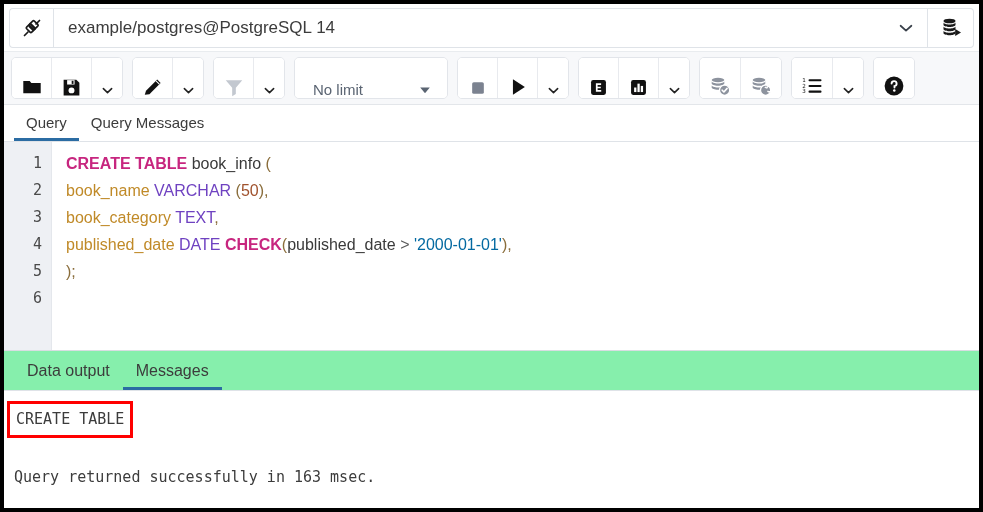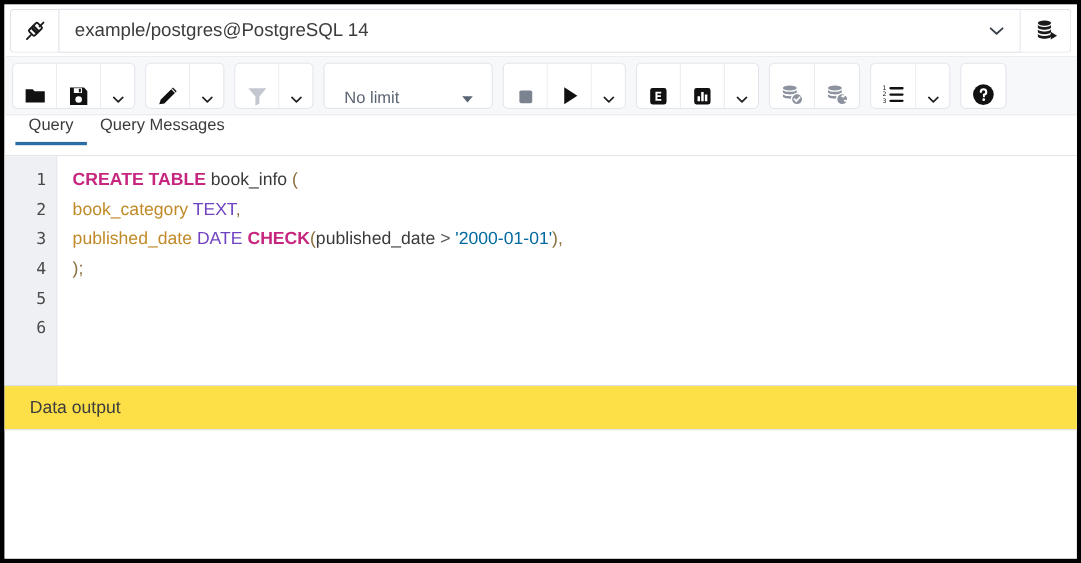--- a/index.html
+++ b/index.html
@@ -127,21 +127,21 @@
     font-size: 15px;
     color: #5a6472;
   }
   .svg-icon { display: block; }
 
   
   .qtabs {
     height: 37px;
     min-height: 37px;
     display: flex;
-    align-items: flex-start;
+    align-items: flex-end;
     background: #ffffff;
     border-bottom: 1px solid #dfe3e8;
     padding-left: 10px;
     box-sizing: border-box;
   }
   .qtab {
     font-size: 15px;
     color: #3c3c3c;
     padding: 0 12px 7px 12px;
     border-bottom: 3px solid transparent;
@@ -197,21 +197,21 @@
   .op   { color: #5a5a5a; }
   .punc { color: #8a6d3b; }
   .plain{ color: #3a3a3a; }
 
   
   .otabs {
     height: 40px;
     min-height: 40px;
     display: flex;
     align-items: flex-end;
-    background: #fde047;
+    background: #86efac;
     border-bottom: 1px solid #dfe3e8;
     padding-left: 10px;
     box-sizing: border-box;
   }
   .otab {
     font-size: 16px;
     color: #3c3c3c;
     padding: 0 13px 7px 13px;
     border-bottom: 3px solid transparent;
     cursor: pointer;
@@ -495,26 +495,39 @@
     <div class="gutter">
       <div>1</div>
       <div>2</div>
       <div>3</div>
       <div>4</div>
       <div>5</div>
       <div>6</div>
     </div>
     <div class="code" id="code-area">
         <div class="line"><span class="kw">CREATE</span><span class="plain"> </span><span class="kw">TABLE</span><span class="plain"> </span><span class="plain">book_info</span><span class="plain"> </span><span class="punc">(</span></div>
+        <div class="line"><span class="ident">book_name</span><span class="plain"> </span><span class="typ">VARCHAR</span><span class="plain"> </span><span class="punc">(</span><span class="num">50</span><span class="punc">)</span><span class="punc">,</span></div>
         <div class="line"><span class="ident">book_category</span><span class="plain"> </span><span class="typ">TEXT</span><span class="punc">,</span></div>
         <div class="line"><span class="ident">published_date</span><span class="plain"> </span><span class="typ">DATE</span><span class="plain"> </span><span class="kw">CHECK</span><span class="punc">(</span><span class="plain">published_date</span><span class="plain"> </span><span class="op">&gt;</span><span class="plain"> </span><span class="str">'2000-01-01'</span><span class="punc">)</span><span class="punc">,</span></div>
         <div class="line"><span class="punc">)</span><span class="punc">;</span></div>
       </div>
   </div>
 
   <div class="otabs">
     <div class="otab">
       <span>Data output</span>
     </div>
+    <div class="otab active">
+      <span>Messages</span>
+    </div>
   </div>
 
+  <div class="messages">
+    <div>
+      <span class="msg-highlight-wrap">
+        <span class="msg-line">CREATE TABLE</span>
+      </span>
+    </div>
+    <div class="msg-gap"></div>
+    <div class="msg-line" style="margin-top:6px;">Query returned successfully in 163 msec.</div>
+  </div>
 
 </div>
 
 </body></html>

